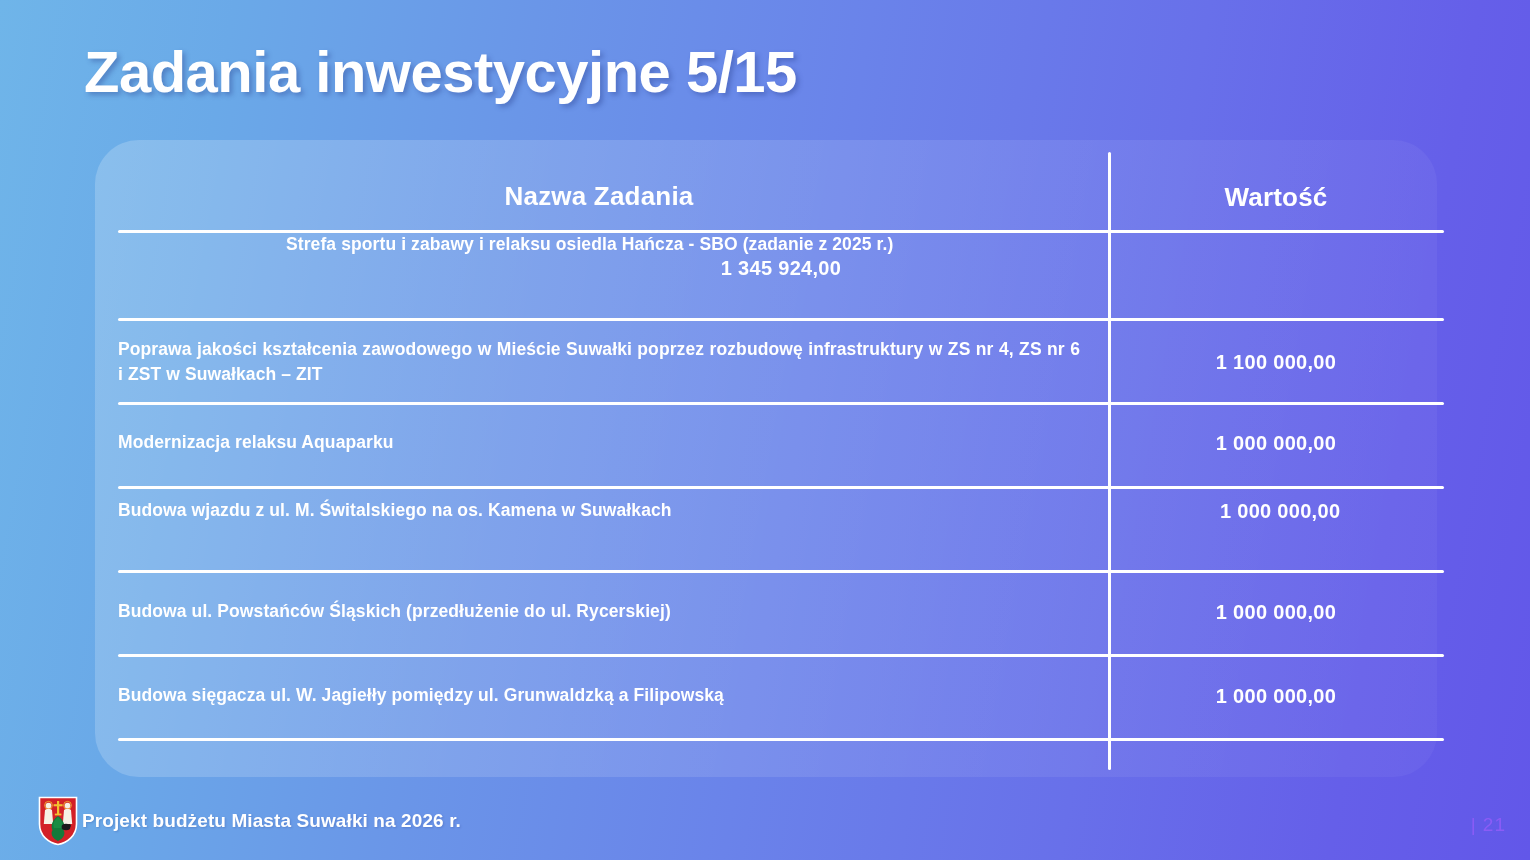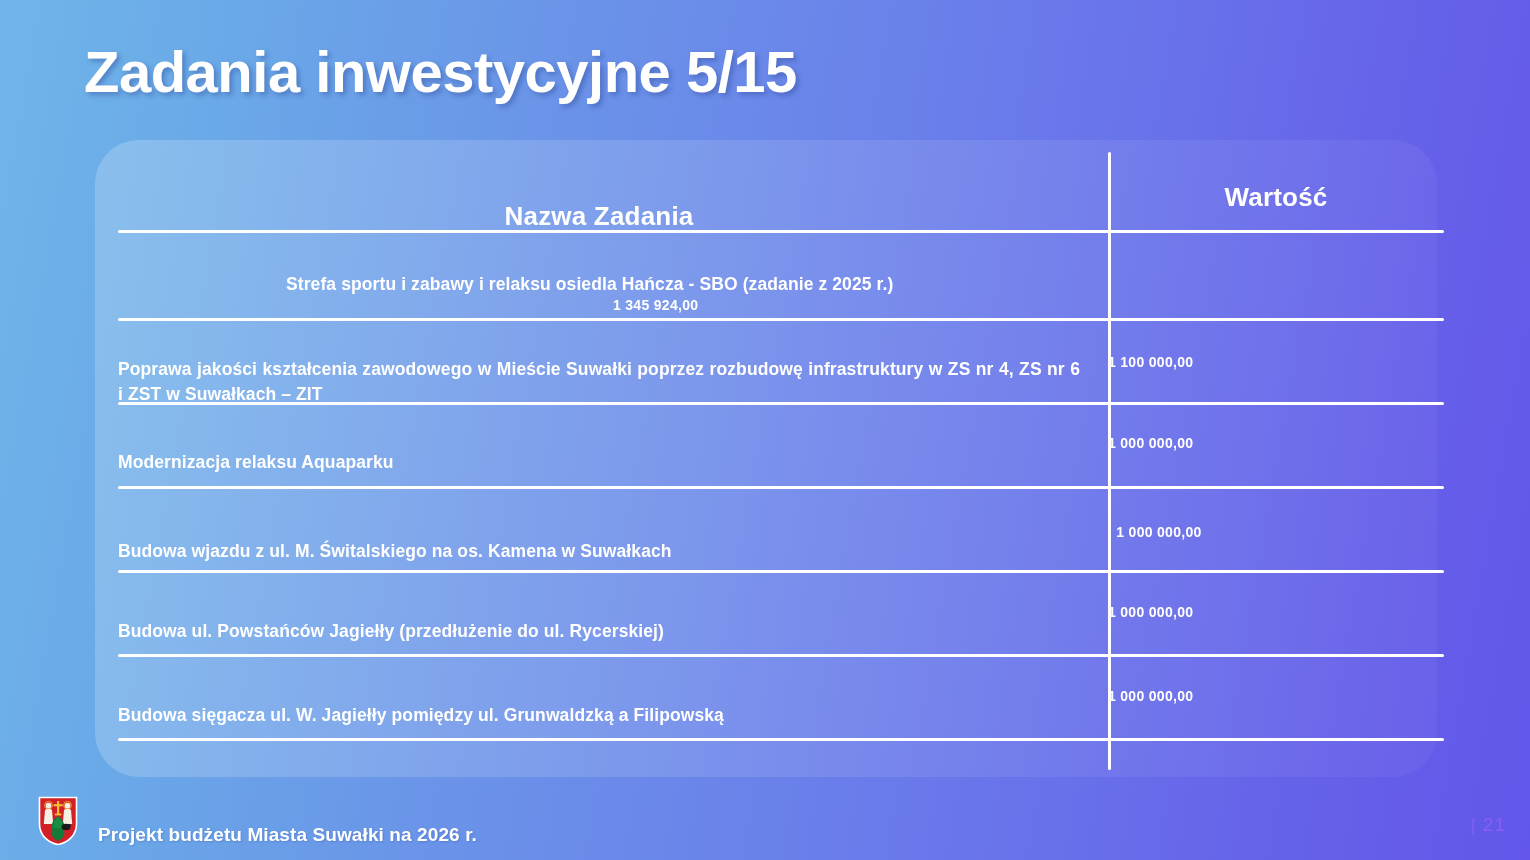--- a/index.html
+++ b/index.html
@@ -96,49 +96,48 @@
     width: 990px;
     padding-left: 0px;
     padding-right: 28px;
     color: #ffffff;
     font-size: 17.5px;
     font-weight: bold;
     line-height: 1.45;
     text-align: justify;
     text-justify: inter-word;
     letter-spacing: 0.1px;
-    margin-top: 40px;
   }
 
   .cell-value {
     width: 336px;
-    text-align: left;
-    color: #ffffff;
-    font-size: 14px;
+    text-align: center;
+    color: #ffffff;
+    font-size: 20px;
     font-weight: bold;
     letter-spacing: 0.3px;
   }
 
   
   .thead-row .cell-name,
   .thead-row .cell-value {
     font-size: 26px;
     font-weight: bold;
     text-align: center;
     letter-spacing: 0.2px;
   }
 
   
   .footer {
     position: absolute;
     left: 38px;
     bottom: 14px;
     display: flex;
-    align-items: flex-end;
-    gap: 20px;
+    align-items: center;
+    gap: 4px;
   }
 
   .crest { width: 40px; height: 50px; display: block; }
 
   .footer-text {
     color: #ffffff;
     font-size: 19px;
     font-weight: bold;
     letter-spacing: 0.1px;
     text-shadow: 1px 1px 2px rgba(40,60,140,0.25);
@@ -181,28 +180,28 @@
       <div class="cell-value">1 100 000,00</div>
     </div>
     <div class="rule" style="top:252px;"></div>
 
     <div class="data-row" style="top:254px; height:78px;">
       <div class="cell-name">Modernizacja relaksu Aquaparku</div>
       <div class="cell-value">1 000 000,00</div>
     </div>
     <div class="rule" style="top:336px;"></div>
 
-    <div class="data-row" style="top:342px; height:80px;gap:32px;">
+    <div class="data-row" style="top:321px; height:80px;gap:32px;">
       <div class="cell-name">Budowa wjazdu z ul. M. Świtalskiego na os. Kamena w Suwałkach</div>
       <div class="cell-value">1 000 000,00</div>
     </div>
     <div class="rule" style="top:420px;"></div>
 
     <div class="data-row" style="top:422px; height:80px;">
-      <div class="cell-name">Budowa ul. Powstańców Jagiełły (przedłużenie do ul. Rycerskiej)</div>
+      <div class="cell-name">Budowa ul. Powstańców Śląskich (przedłużenie do ul. Rycerskiej)</div>
       <div class="cell-value">1 000 000,00</div>
     </div>
     <div class="rule" style="top:504px;"></div>
 
     <div class="data-row" style="top:506px; height:80px;">
       <div class="cell-name">Budowa sięgacza ul. W. Jagiełły pomiędzy ul. Grunwaldzką a Filipowską</div>
       <div class="cell-value">1 000 000,00</div>
     </div>
     <div class="rule" style="top:588px;"></div>
 

